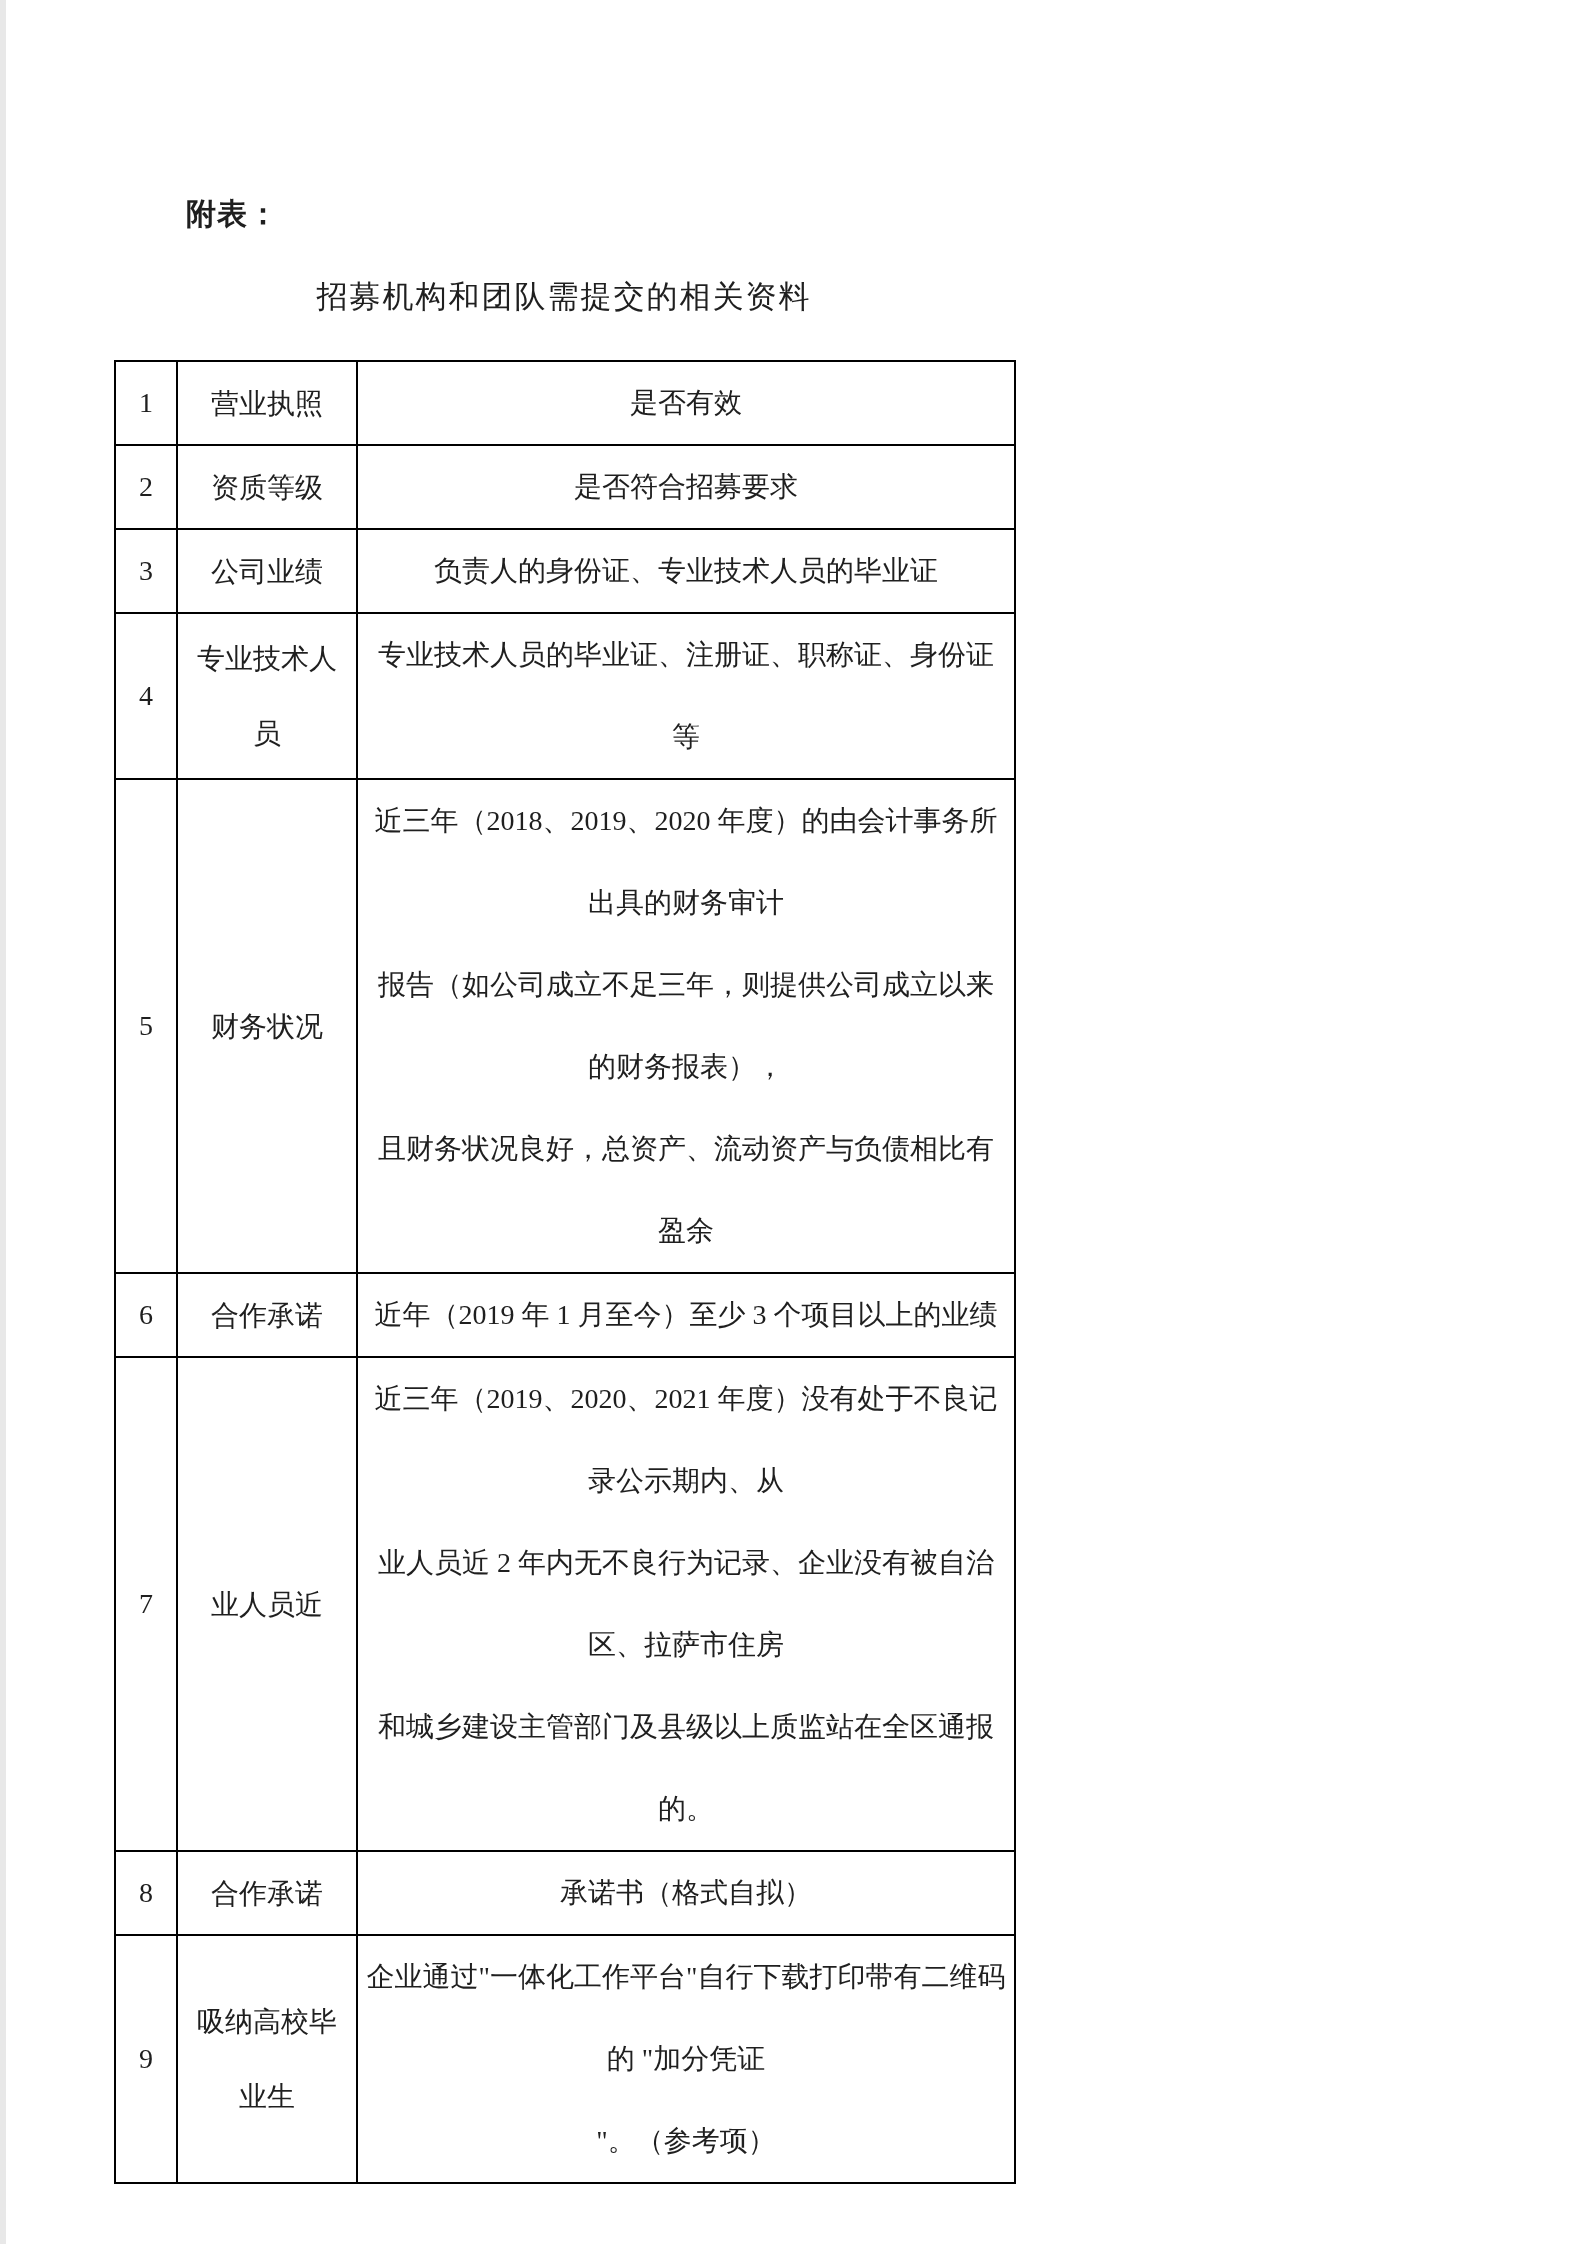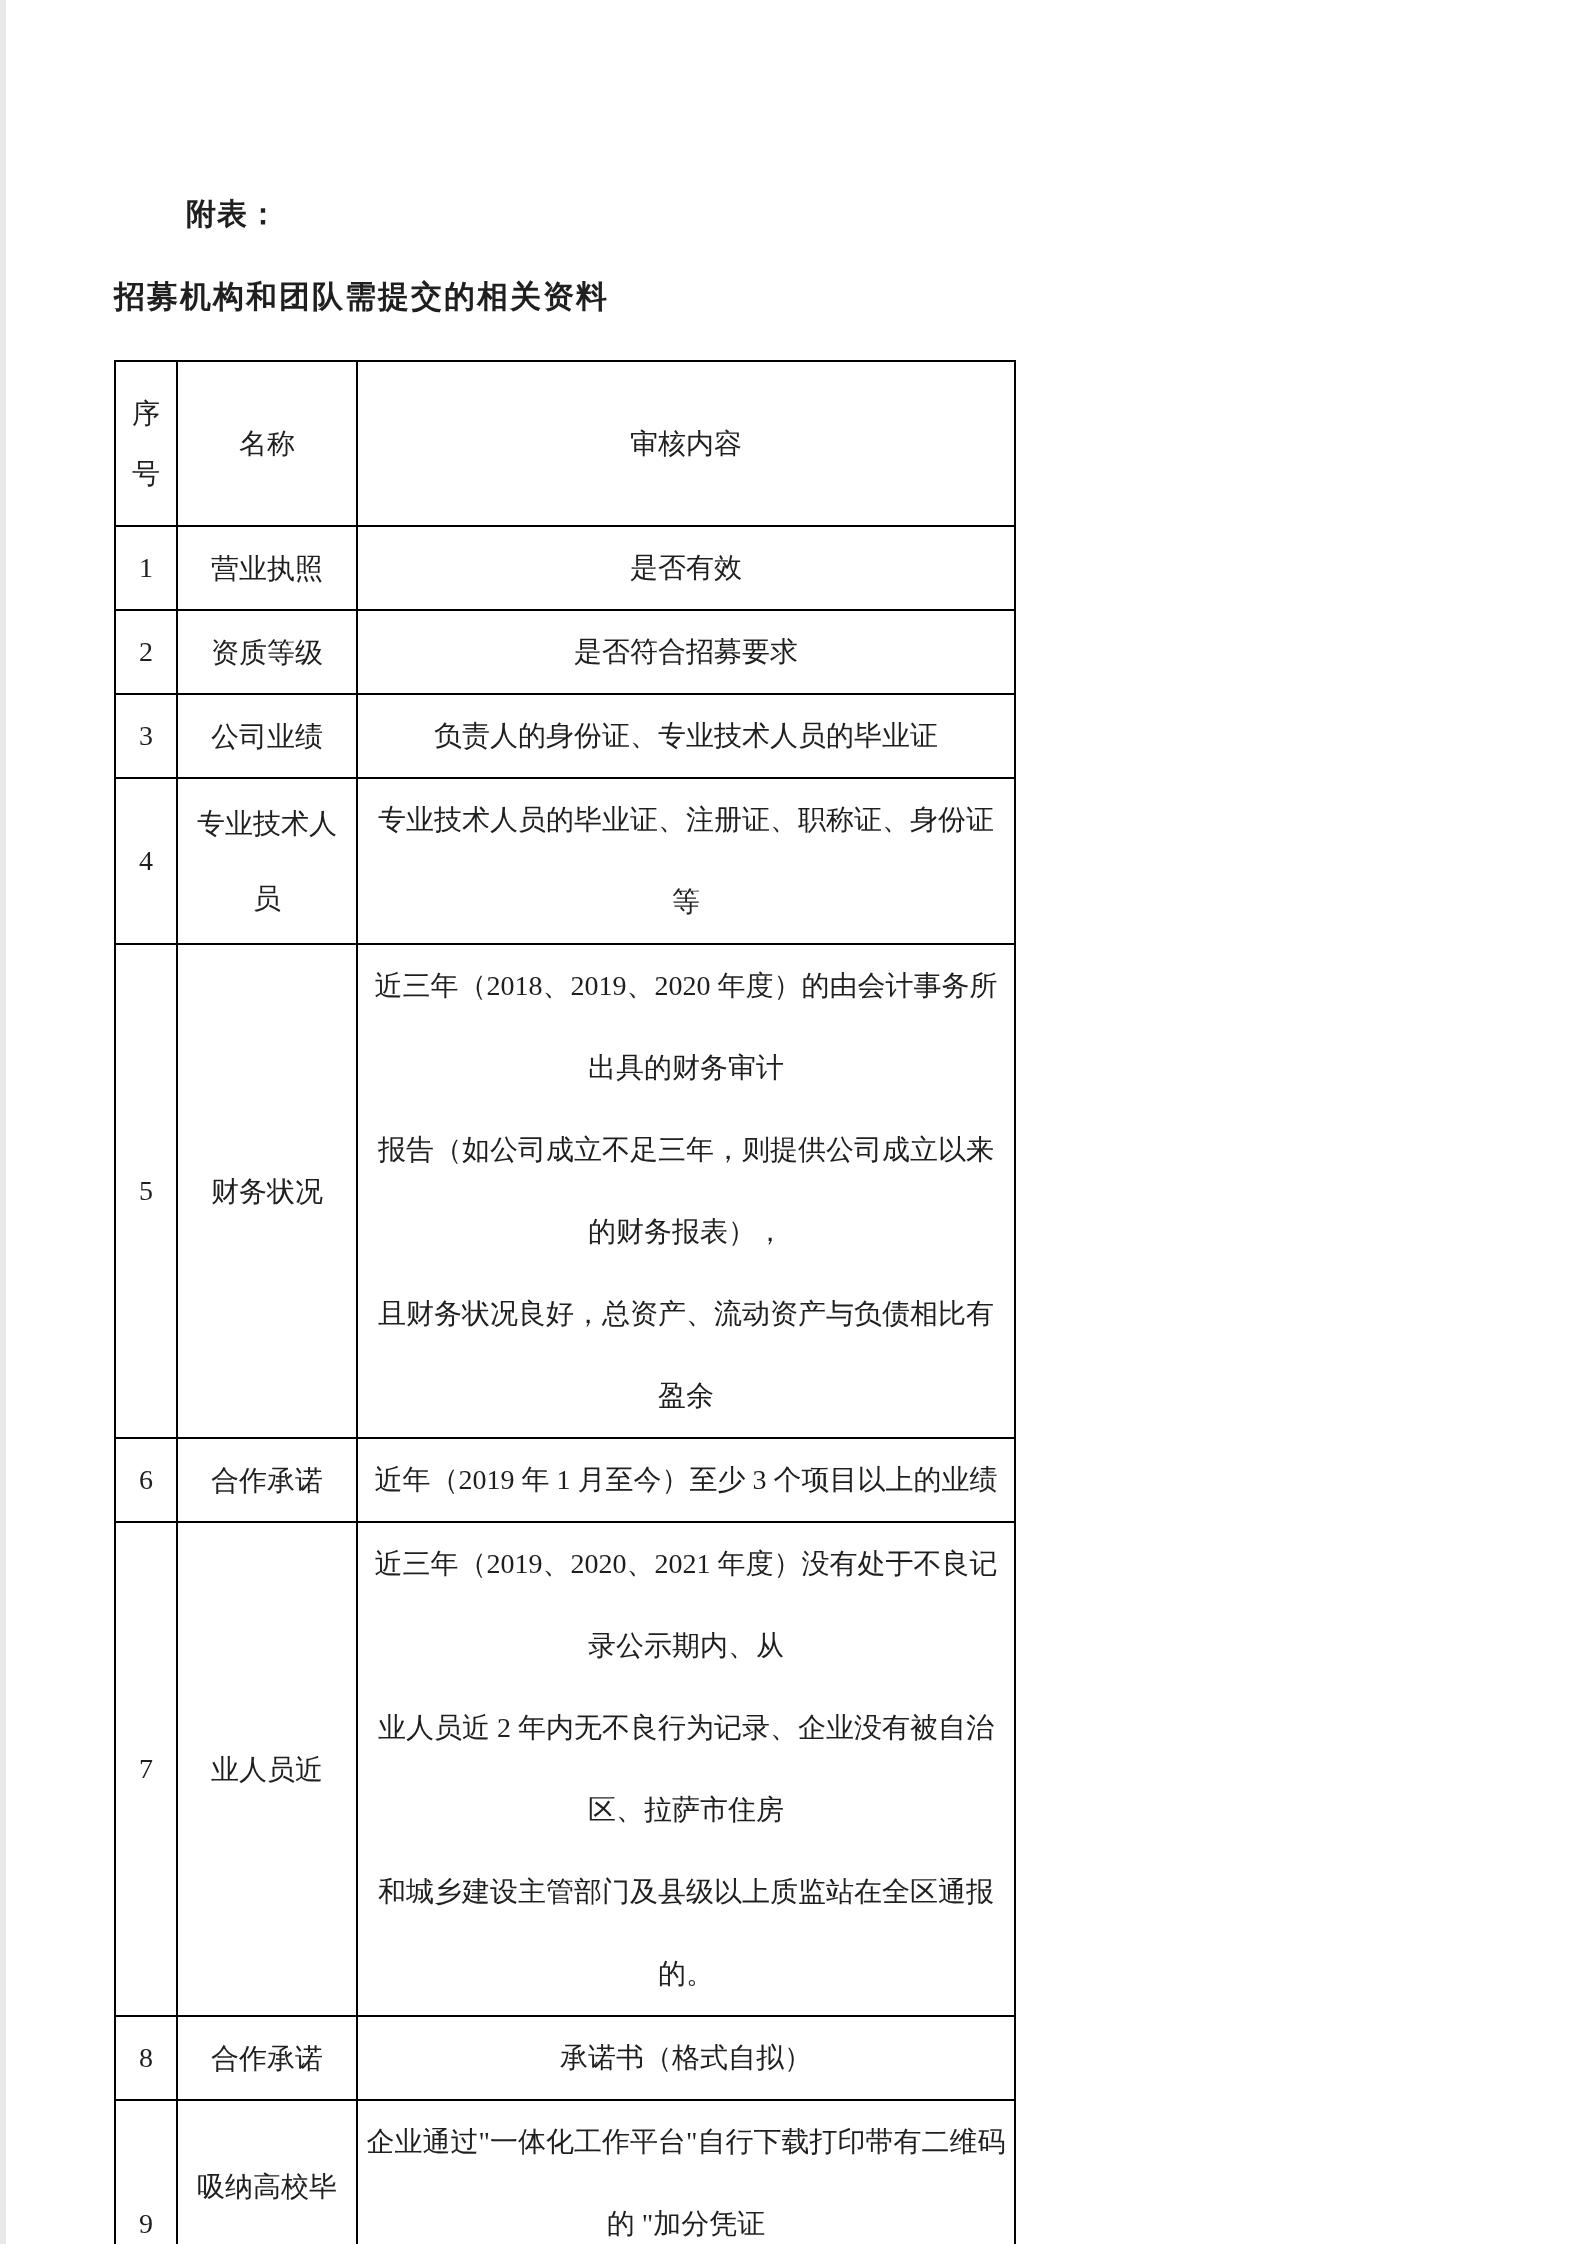--- a/index.html
+++ b/index.html
@@ -11,21 +11,21 @@
     color:#1f1f1f;
     overflow:hidden;
     margin-left:6px;
   }
   .appendix-label{
     position:absolute;left:180px;top:194px;
     font-size:30px;font-weight:bold;letter-spacing:1px;
   }
   .doc-title{
     position:absolute;left:108px;top:276px;width:900px;
-    text-align:left;font-size:31px;font-weight:bold;letter-spacing:2px;
+    text-align:center;font-size:31px;font-weight:normal;letter-spacing:2px;
   }
   table.materials{
     position:absolute;left:108px;top:360px;width:900px;
     border-collapse:collapse;table-layout:fixed;
   }
   table.materials td{
     border:2px solid #000;
     vertical-align:middle;
     text-align:center;
     font-size:28px;
@@ -51,25 +51,20 @@
 
   <div class="doc-title">招募机构和团队需提交的相关资料</div>
 
   <table class="materials">
     <colgroup>
       <col style="width:62px">
       <col style="width:180px">
       <col style="width:658px">
     </colgroup>
     <tbody>
-      <tr class="rh-header">
-        <td class="col-no">序号</td>
-        <td class="col-name">名称</td>
-        <td class="col-content">审核内容</td>
-      </tr>
       <tr class="rh-n">
         <td class="col-no">1</td>
         <td class="col-name">营业执照</td>
         <td class="col-content">是否有效</td>
       </tr>
       <tr class="rh-n">
         <td class="col-no">2</td>
         <td class="col-name">资质等级</td>
         <td class="col-content">是否符合招募要求</td>
       </tr>

